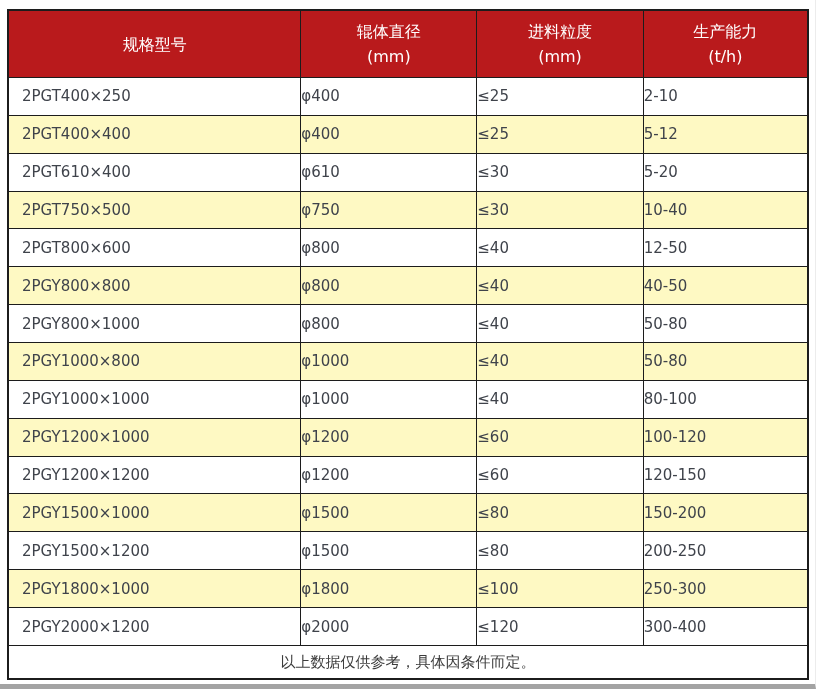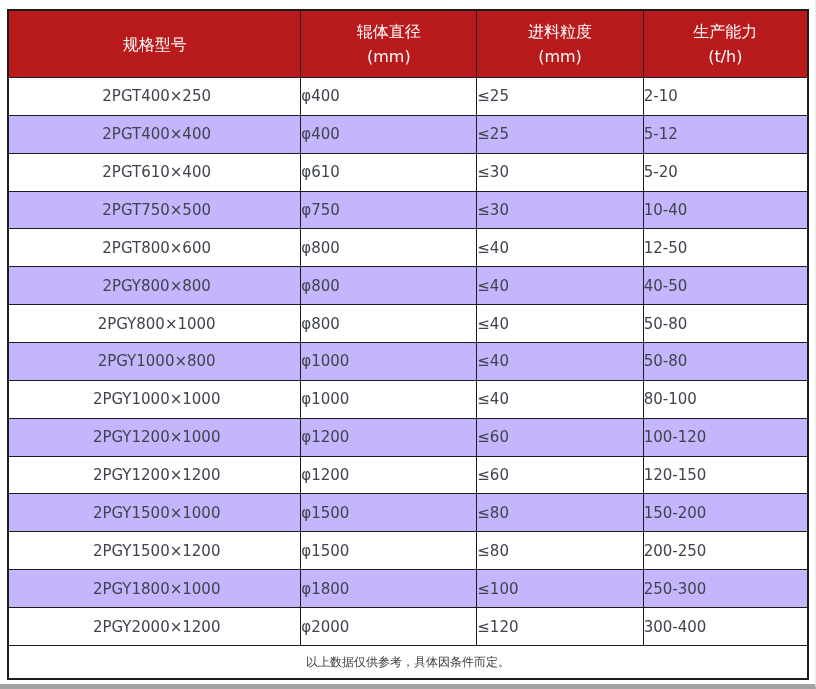--- a/index.html
+++ b/index.html
@@ -53,33 +53,33 @@
   .hdr-unit  { display: block; line-height: 25px; }
 
   .spec-table tbody td {
     font-size: 15px;
     color: #3f434b;
     text-align: left;
     vertical-align: middle;
     background: #ffffff;
   }
   .spec-table tbody td:first-child {
-    text-align: center;
-    padding-left: 4px;
+    text-align: left;
+    padding-left: 13px;
     margin-left: 20px;
   }
   .spec-table tbody tr.alt td {
-    background: #c4b5fd;
+    background: #fef9c3;
   }
   .spec-table tfoot td {
     height: 32px;
     background: #ffffff;
     text-align: center;
     vertical-align: middle;
-    font-size: 12px;
+    font-size: 15px;
     color: #3c3c3c;
   }
 </style>
 </head>
 <body>
 
 <div class="page">
   <table class="spec-table">
     <colgroup>
       <col class="c1">

